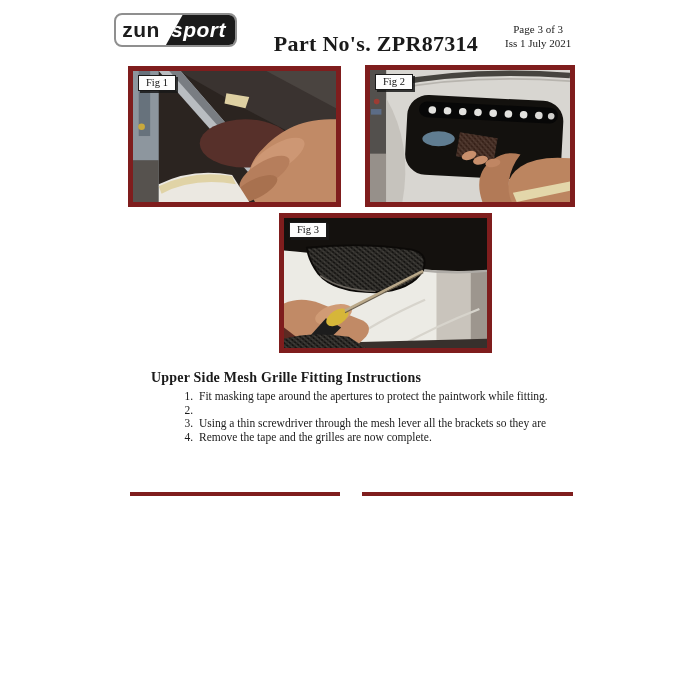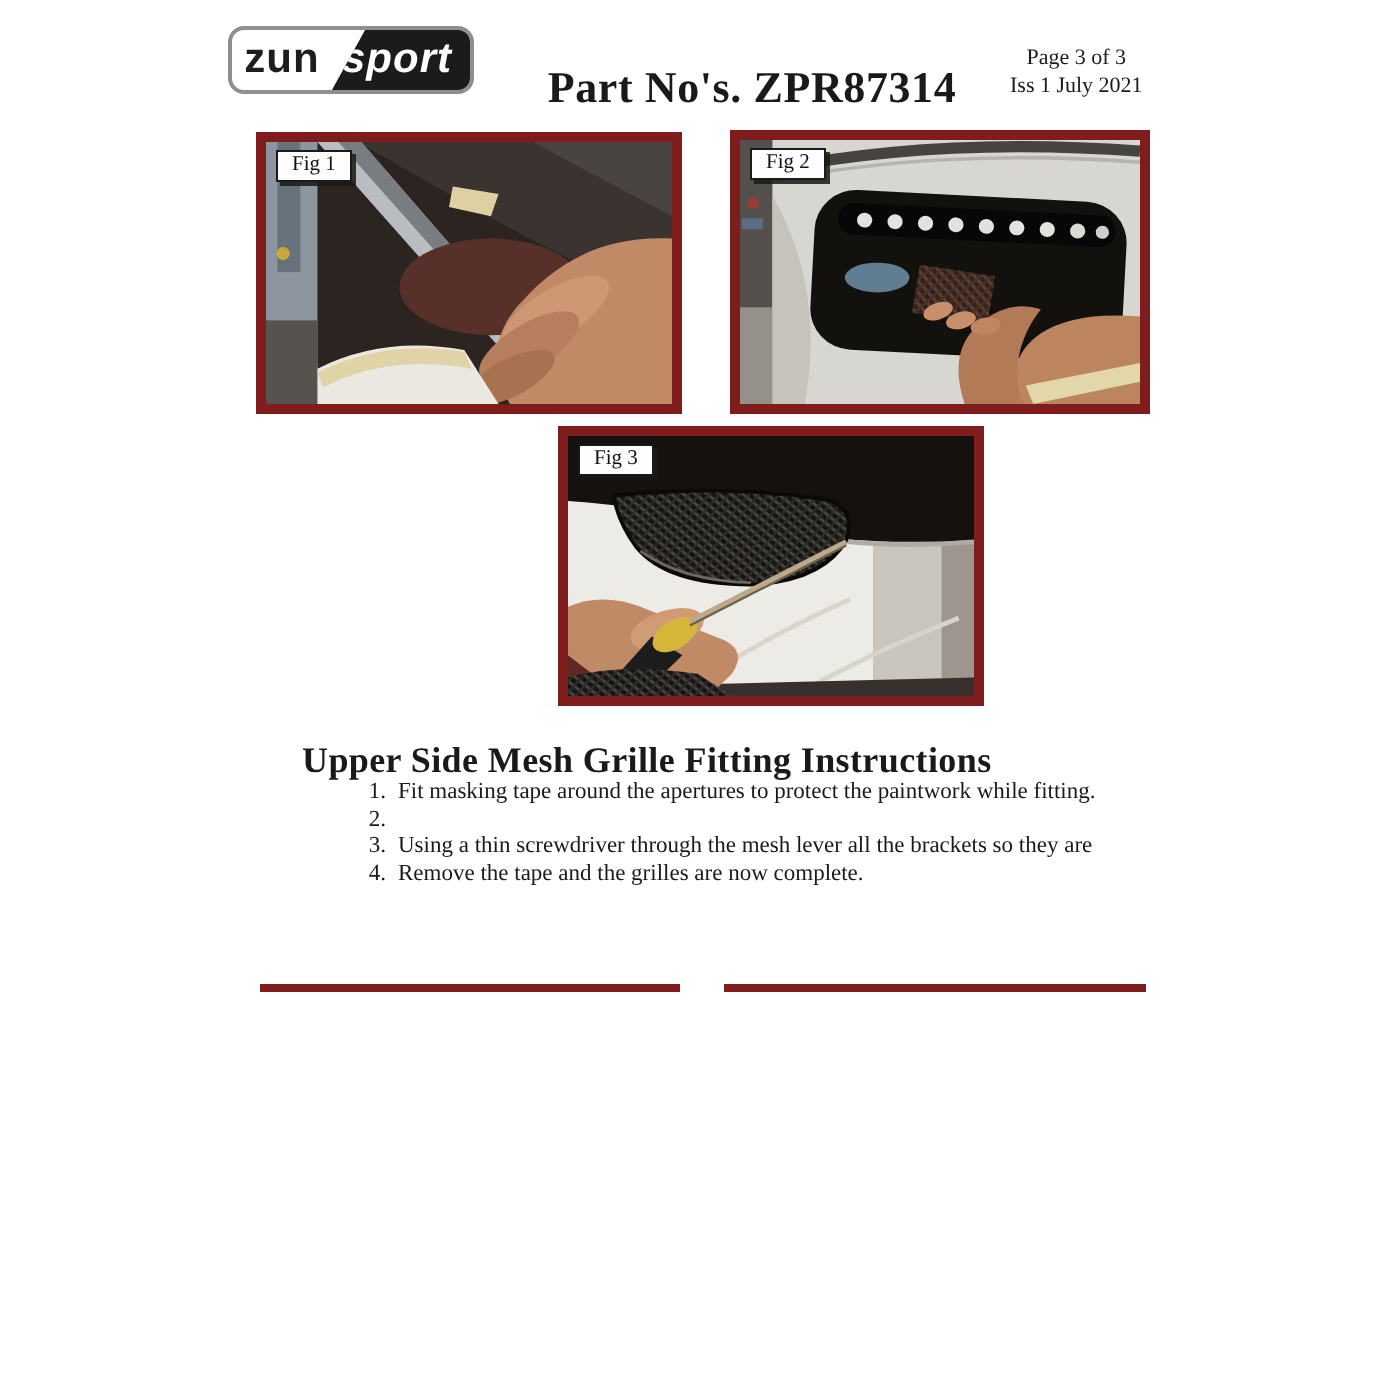--- a/index.html
+++ b/index.html
@@ -40,21 +40,21 @@
     border:1px solid #1a1a1a; box-shadow:2px 2px 0 rgba(25,25,25,0.85);
     padding:0 7px; font-size:10.5px; line-height:14px; white-space:nowrap;
   }
   #fig-top-1 { left:128px; top:66px;  width:213px; height:141px; }
   #fig-top-2 { left:365px; top:65px;  width:210px; height:142px; }
   #fig-mid-3 { left:242px; top:213px; width:213px; height:140px;margin-left:37px; }
   #fig-bot-1 { left:130px; top:492px; width:210px; height:141px; }
   #fig-bot-2 { left:362px; top:492px; width:211px; height:143px; }
 
   
-  .inst-heading { position:absolute; left:151px; top:370px; margin:0; font-size:18px; font-weight:bold; letter-spacing:0.2px; white-space:nowrap; }
+  .inst-heading { position:absolute; left:151px; top:370px; margin:0; font-size:14px; font-weight:bold; letter-spacing:0.2px; white-space:nowrap; }
   .steps { position:absolute; left:180px; top:390px; width:420px; font-size:11.5px; line-height:13.6px; }
   .step { display:flex; }
   .step .num { flex:0 0 13px; width:13px; text-align:right; margin-right:6px; }
   .step .ln { display:block; white-space:nowrap; }
 
   
   .thanks { position:absolute; left:152px; top:656px; font-size:11.5px; font-weight:bold; text-decoration:underline; letter-spacing:0.3px; white-space:nowrap; }
 </style>
 </head>
 <body>

